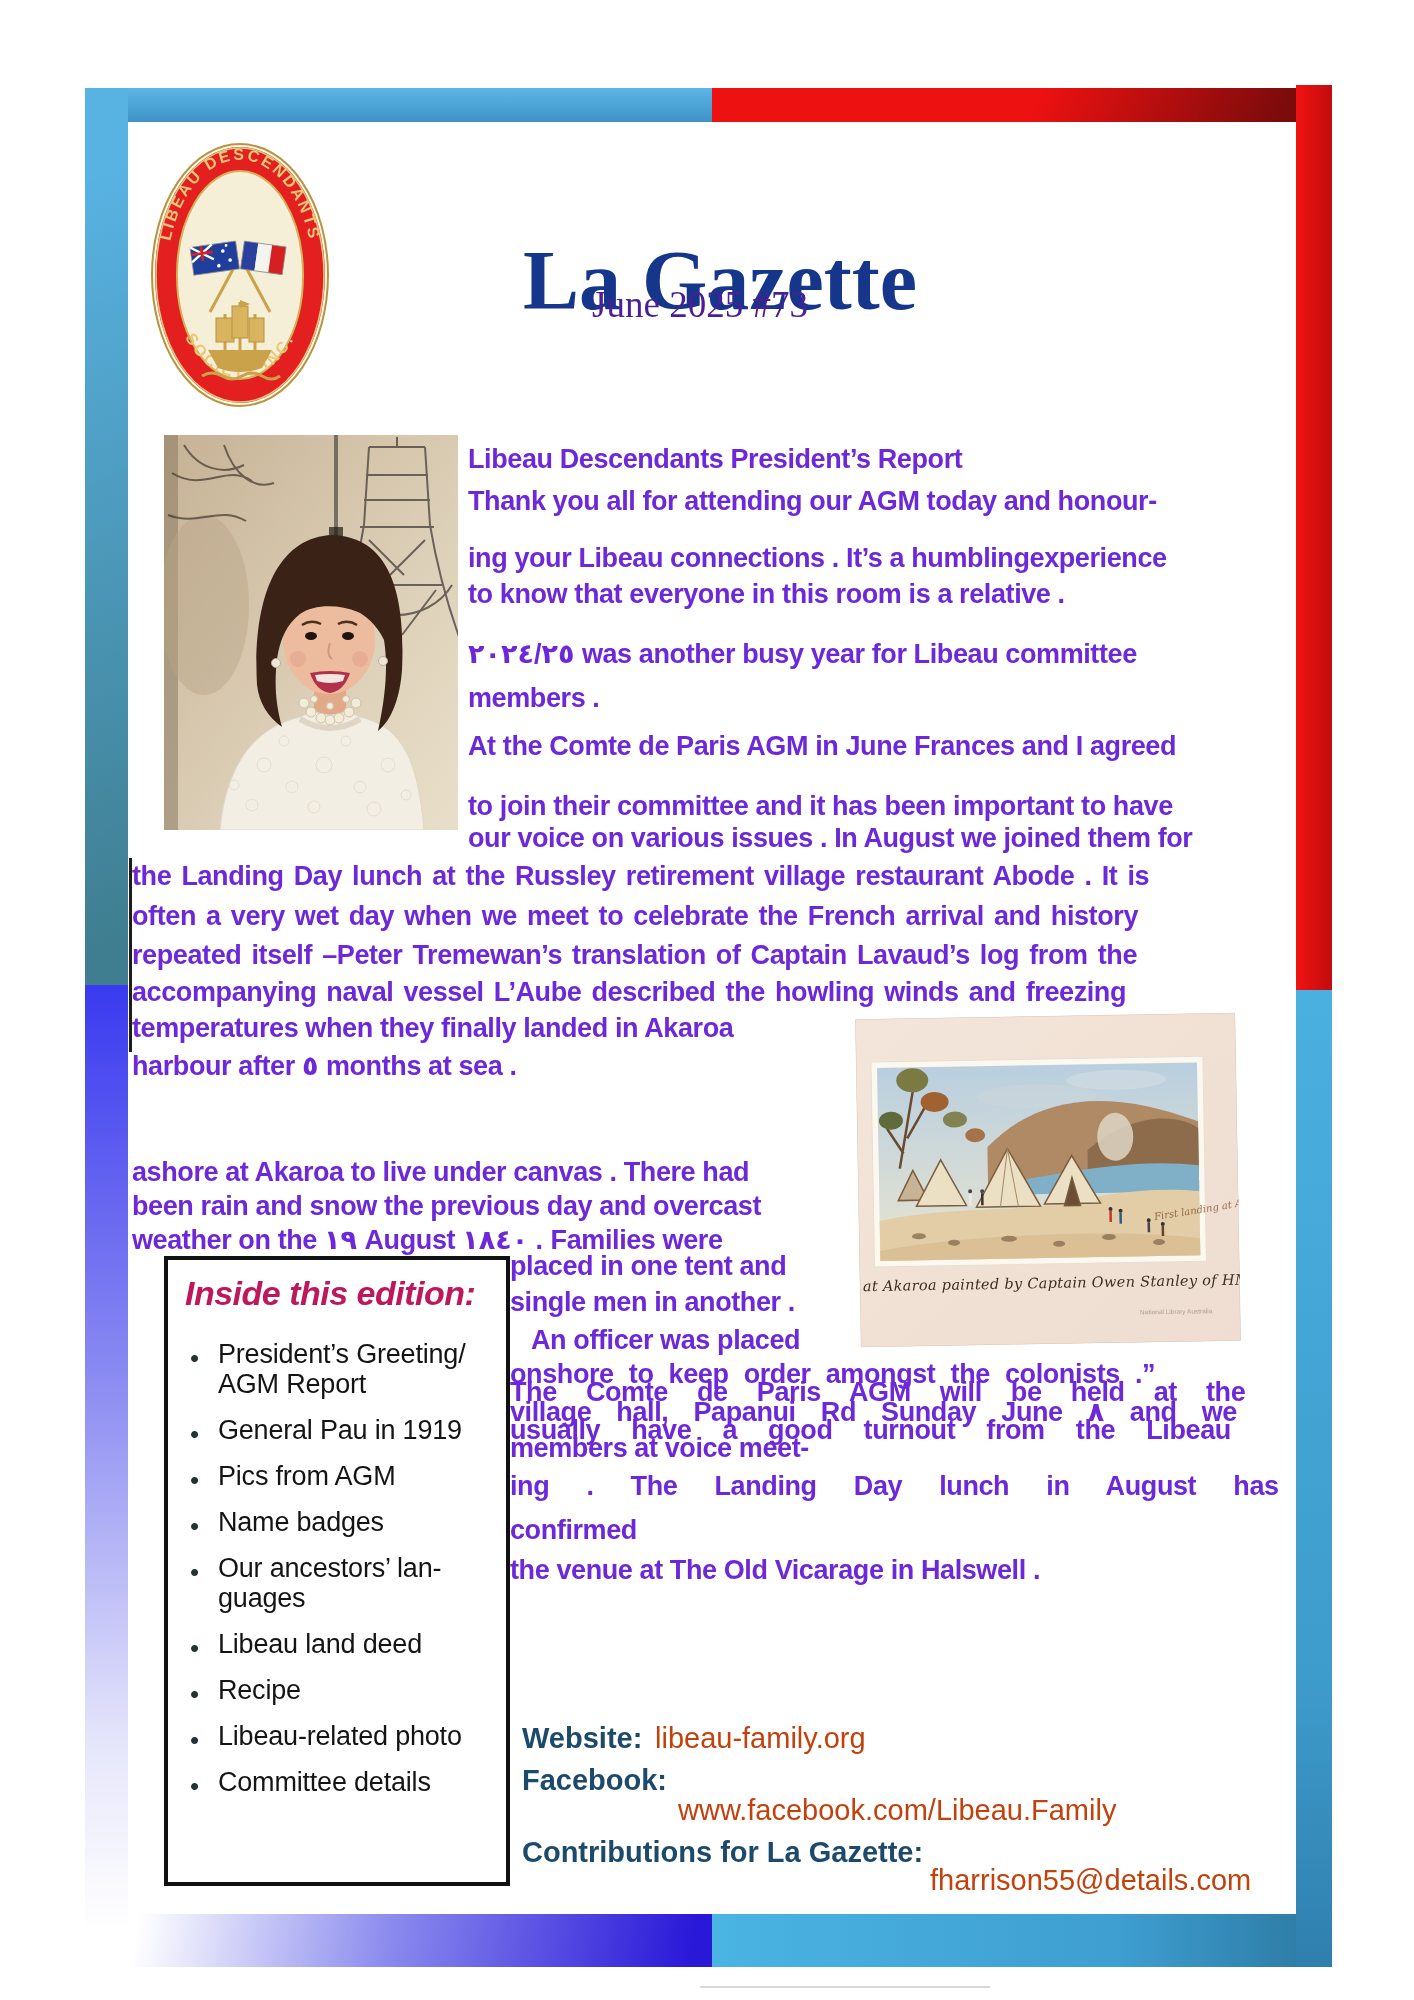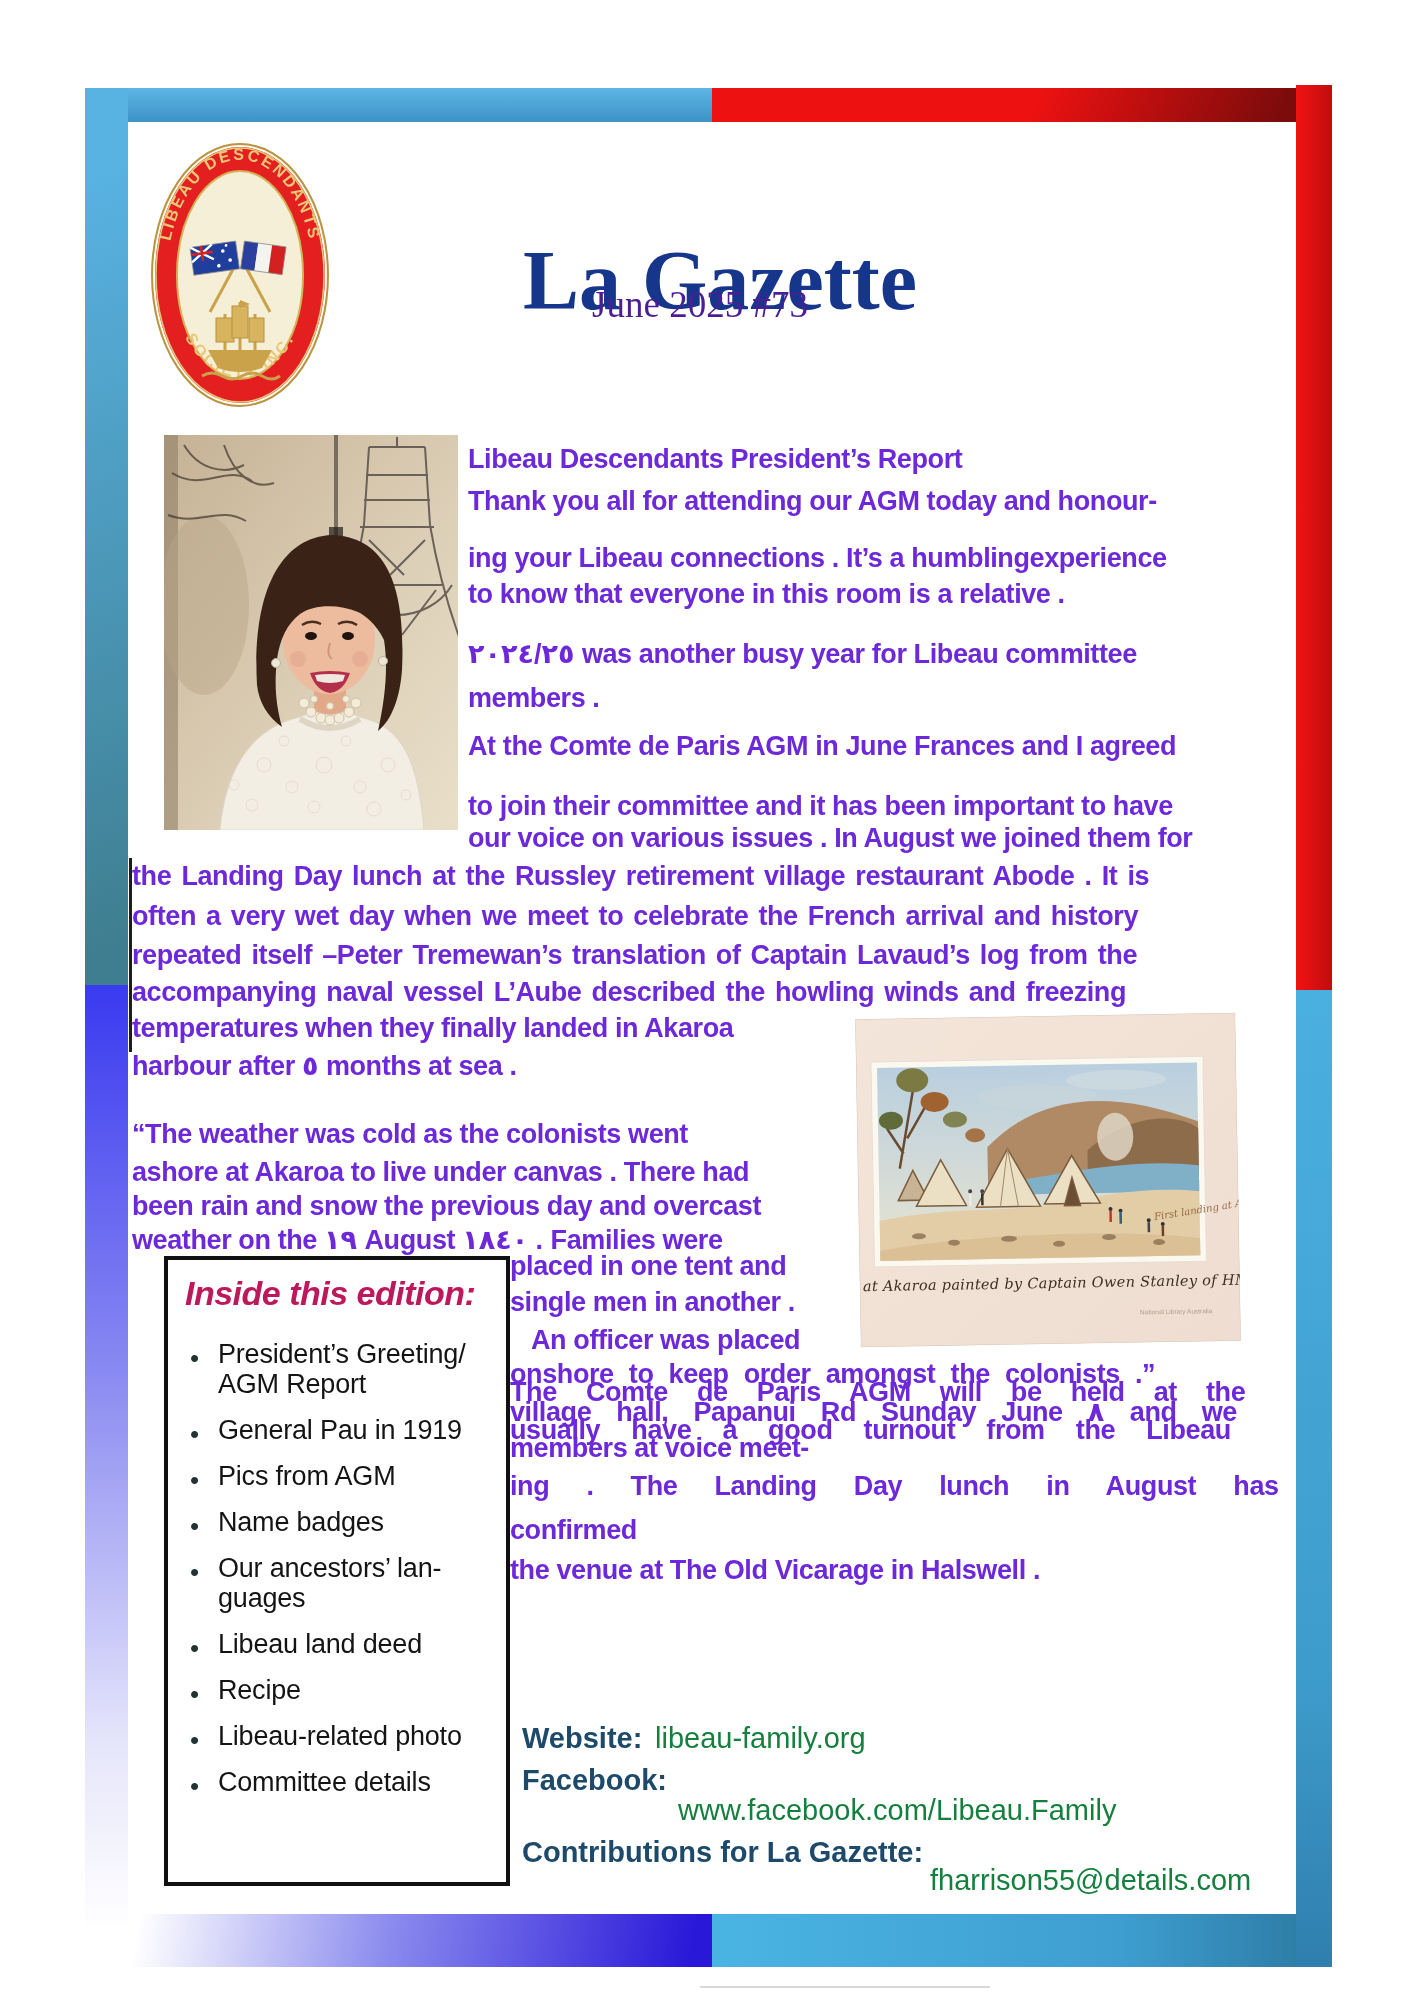--- a/index.html
+++ b/index.html
@@ -39,21 +39,21 @@
   #inside-box{position:absolute;left:164px;top:1256px;width:338px;height:622px;
      border:4px solid #111;background:#fff;padding:0;}
   #inside-box .box-title{margin:14px 0 26px 17px;font-size:34px;font-weight:bold;
      font-style:italic;color:#be185d;letter-spacing:-0.5px;}
   #inside-list{list-style:none;margin:0;padding:0 8px 0 22px;}
   #inside-list li{position:relative;padding-left:28px;margin-bottom:16px;font-size:27px;
      line-height:30px;white-space:pre-line;letter-spacing:-0.2px;color:#141414;}
   #inside-list li::before{content:"\2022";position:absolute;left:0;top:4px;font-size:26px;color:#233;}
   
   .clabel{position:absolute;font-size:29px;font-weight:bold;color:#1d4a6b;white-space:nowrap;}
-  .cvalue{position:absolute;font-size:29px;color:#15803d;white-space:nowrap;}
+  .cvalue{position:absolute;font-size:29px;color:#c2410c;white-space:nowrap;}
   
   #president-photo{position:absolute;left:164px;top:435px;}
   #society-logo{position:absolute;left:150px;top:142px;}
   #painting-photo{position:absolute;left:858px;top:1016px;transform:rotate(-1deg);}
 </style>
 </head>
 <body>
 
 <div id="page">
 
@@ -303,21 +303,20 @@
     <div class="bline" style="left: 468px; top: 684px;">members .</div>
     <div class="bline" style="left: 468px; top: 732px;">At the Comte de Paris AGM in June Frances and I agreed</div>
     <div class="bline" style="left: 468px; top: 792px;">to join their committee and it has been important to have</div>
     <div class="bline" style="left: 468px; top: 824px;">our voice on various issues . In August we joined them for</div>
     <div class="bline fw" style="left: 132px; top: 862px;">the Landing Day lunch at the Russley retirement village restaurant Abode . It is</div>
     <div class="bline fw" style="left: 132px; top: 902px;">often a very wet day when we meet to celebrate the French arrival and history</div>
     <div class="bline fw" style="left: 132px; top: 941px;">repeated itself –Peter Tremewan’s translation of Captain Lavaud’s log from the</div>
     <div class="bline fw" style="left: 132px; top: 978px;">accompanying naval vessel L’Aube described the howling winds and freezing</div>
     <div class="bline" style="left: 132px; top: 1014px;">temperatures when they finally landed in Akaroa</div>
     <div class="bline" style="left: 132px; top: 1052px;">harbour after ٥ months at sea .</div>
-    <div class="bline" style="left: 132px; top: 1120px;">“The weather was cold as the colonists went</div>
     <div class="bline" style="left: 132px; top: 1158px;">ashore at Akaroa to live under canvas . There had</div>
     <div class="bline" style="left: 132px; top: 1192px;">been rain and snow the previous day and overcast</div>
     <div class="bline" style="left: 132px; top: 1226px;">weather on the ١٩ August ١٨٤٠ . Families were</div>
     <div class="bline" style="left: 510px; top: 1252px;">placed in one tent and</div>
     <div class="bline" style="left: 510px; top: 1288px;">single men in another .</div>
     <div class="bline" style="left: 510px; top: 1326px; margin-left: 21px;">An officer was placed</div>
     <div class="bline" style="left: 510px; top: 1360px; word-spacing: 8px;">onshore to keep order amongst the colonists .”</div>
     <div class="bline" style="left: 510px; top: 1378px; word-spacing: 22px;">The Comte de Paris AGM will be held at the</div>
     <div class="bline" style="left: 510px; top: 1398px; word-spacing: 18px;">village hall, Papanui Rd Sunday June ٨ and we</div>
     <div class="bline" style="left: 510px; top: 1416px; word-spacing: 24px;">usually have a good turnout from the Libeau</div>

